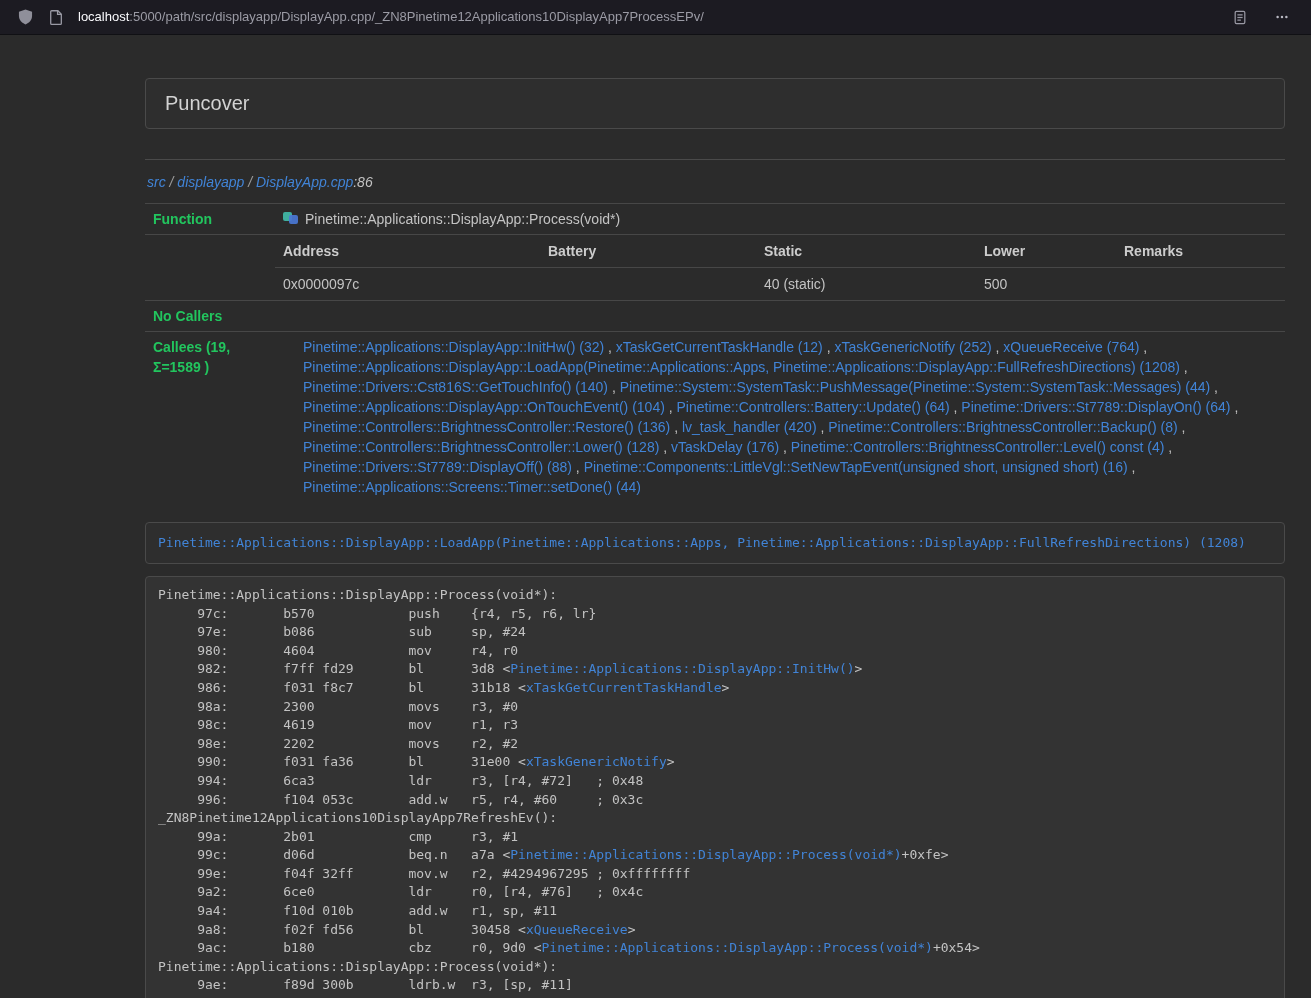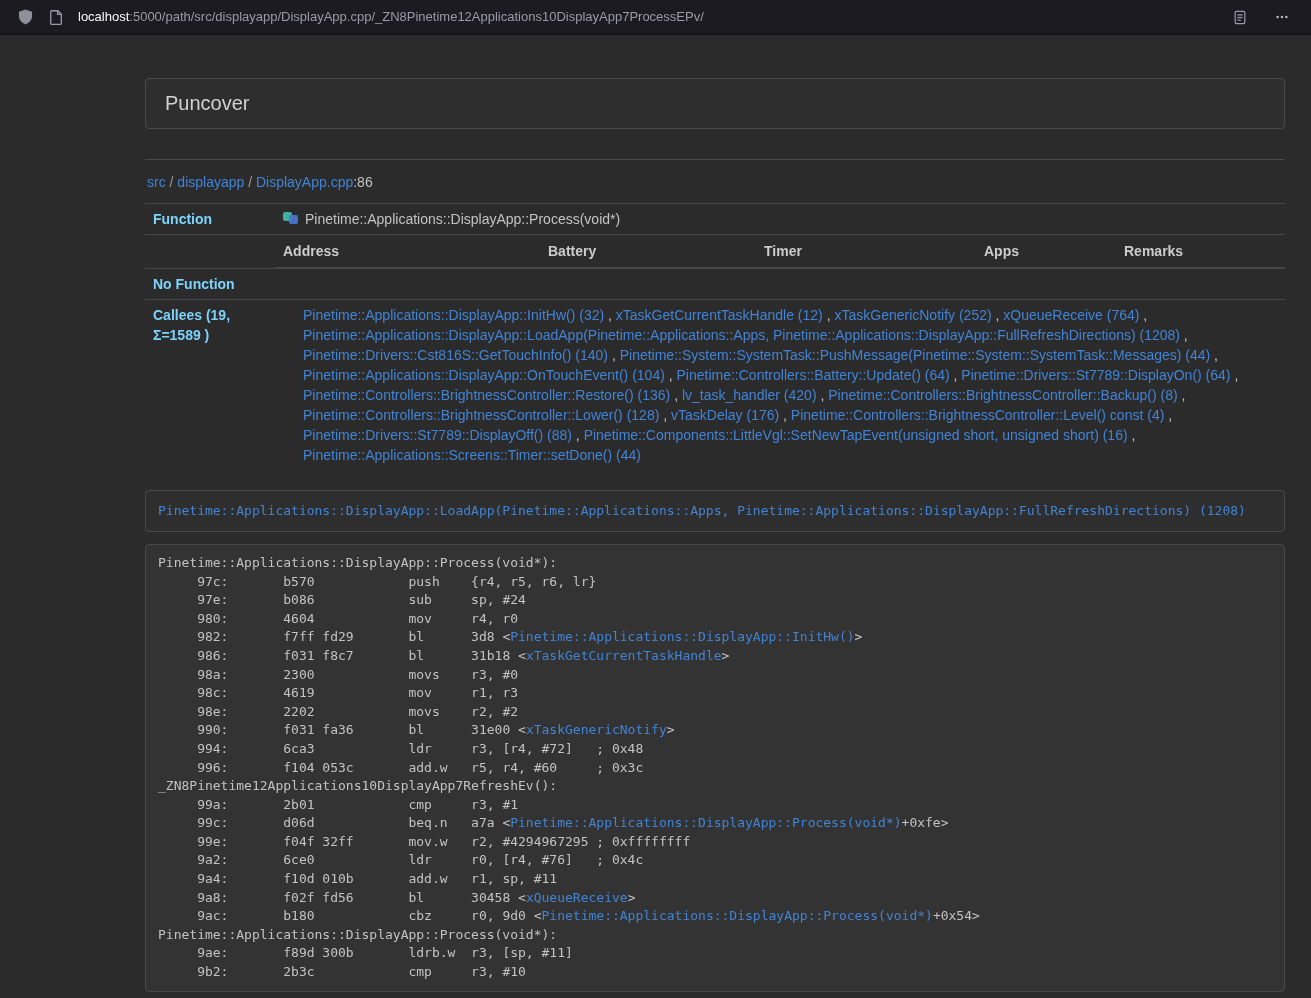--- a/index.html
+++ b/index.html
@@ -23,32 +23,32 @@
   .chrome-right { margin-left: auto; display: flex; align-items: center; gap: 24px; padding-right: 6px; }
 
   
   .container { width: 1140px; margin-left: 145px; padding-top: 43px; }
 
   .panel { border: 1px solid #4a4a4a; border-radius: 4px; background: #2e2e2e; }
   .app-title { padding: 13px 19px; font-size: 20px; line-height: 23px; color: #d2d2d2; }
 
   hr { border: 0; border-top: 1px solid #4a4a4a; margin: 30px 0 13px; }
 
-  .breadcrumb { margin: 0 0 10px 2px; font-size: 14px; }
+  .breadcrumb { margin: 0 0 10px 2px; font-size: 14px; font-style: italic; }
   .breadcrumb .sep { color: #9b9b9b; }
   .breadcrumb .suffix { color: #c3c3c3; }
 
   
   table.ftable { width: 100%; border-collapse: collapse; margin-bottom: 20px; font-size: 14px; }
   table.ftable > tbody > tr > th,
   table.ftable > tbody > tr > td {
     border-top: 1px solid #474747; padding: 5px 8px;
     text-align: left; vertical-align: top; line-height: 20px;
   }
-  table.ftable .rowhead { width: 130px; font-weight: bold; color: #7dd3fc; }
+  table.ftable .rowhead { width: 130px; font-weight: bold; color: #22c55e; }
   table.ftable td.nopad { padding: 0; margin-top: 20px; }
 
   table.stats { width: 100%; border-collapse: collapse; }
   table.stats th {
     font-weight: bold; color: #cccccc; text-align: left;
     padding: 6px 8px; border-bottom: 1px solid #474747; line-height: 20px;
   }
   table.stats td { padding: 6px 8px; line-height: 20px; }
 
   .symicon { display: inline-block; width: 16px; height: 13px; margin-right: 6px; vertical-align: -1px; }
@@ -136,30 +136,37 @@
                 <col style="width:265px">
                 <col style="width:216px">
                 <col style="width:220px">
                 <col style="width:140px">
                 <col>
               </colgroup>
             <tbody>
               <tr>
                 <th>Address</th>
                 <th>Battery</th>
-                <th>Timer</th>
-                <th>Apps</th>
+                <th>Static</th>
+                <th>Lower</th>
                 <th>Remarks</th>
+              </tr>
+              <tr>
+                <td>0x0000097c</td>
+                <td></td>
+                <td>40 (static)</td>
+                <td>500</td>
+                <td></td>
               </tr>
             </tbody>
           </table>
         </td>
       </tr>
       <tr>
-        <th class="rowhead">No Function</th>
+        <th class="rowhead">No Callers</th>
         <td></td>
       </tr>
       <tr>
         <th class="rowhead">Callees (19, Σ=1589 )</th>
         <td>
           <div class="callees"><a href="#">Pinetime::Applications::DisplayApp::InitHw() (32)</a><span class="csep"> , </span><a href="#">xTaskGetCurrentTaskHandle (12)</a><span class="csep"> , </span><a href="#">xTaskGenericNotify (252)</a><span class="csep"> , </span><a href="#">xQueueReceive (764)</a><span class="csep"> , </span><a href="#">Pinetime::Applications::DisplayApp::LoadApp(Pinetime::Applications::Apps, Pinetime::Applications::DisplayApp::FullRefreshDirections) (1208)</a><span class="csep"> , </span><a href="#">Pinetime::Drivers::Cst816S::GetTouchInfo() (140)</a><span class="csep"> , </span><a href="#">Pinetime::System::SystemTask::PushMessage(Pinetime::System::SystemTask::Messages) (44)</a><span class="csep"> , </span><a href="#">Pinetime::Applications::DisplayApp::OnTouchEvent() (104)</a><span class="csep"> , </span><a href="#">Pinetime::Controllers::Battery::Update() (64)</a><span class="csep"> , </span><a href="#">Pinetime::Drivers::St7789::DisplayOn() (64)</a><span class="csep"> , </span><a href="#">Pinetime::Controllers::BrightnessController::Restore() (136)</a><span class="csep"> , </span><a href="#">lv_task_handler (420)</a><span class="csep"> , </span><a href="#">Pinetime::Controllers::BrightnessController::Backup() (8)</a><span class="csep"> , </span><a href="#">Pinetime::Controllers::BrightnessController::Lower() (128)</a><span class="csep"> , </span><a href="#">vTaskDelay (176)</a><span class="csep"> , </span><a href="#">Pinetime::Controllers::BrightnessController::Level() const (4)</a><span class="csep"> , </span><a href="#">Pinetime::Drivers::St7789::DisplayOff() (88)</a><span class="csep"> , </span><a href="#">Pinetime::Components::LittleVgl::SetNewTapEvent(unsigned short, unsigned short) (16)</a><span class="csep"> , </span><a href="#">Pinetime::Applications::Screens::Timer::setDone() (44)</a></div>
         </td>
       </tr>
     </tbody>
   </table>

